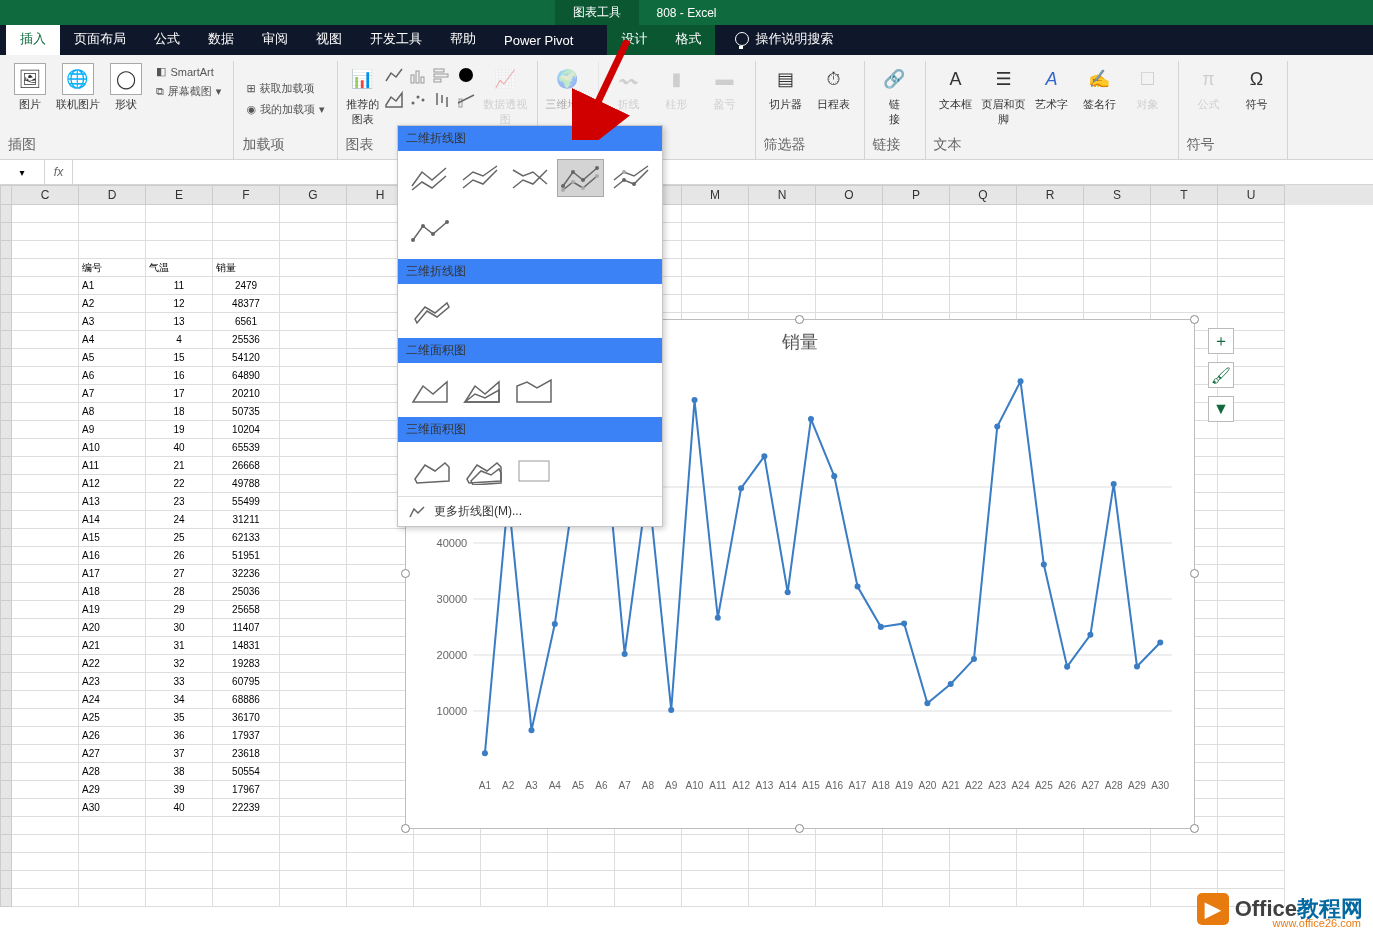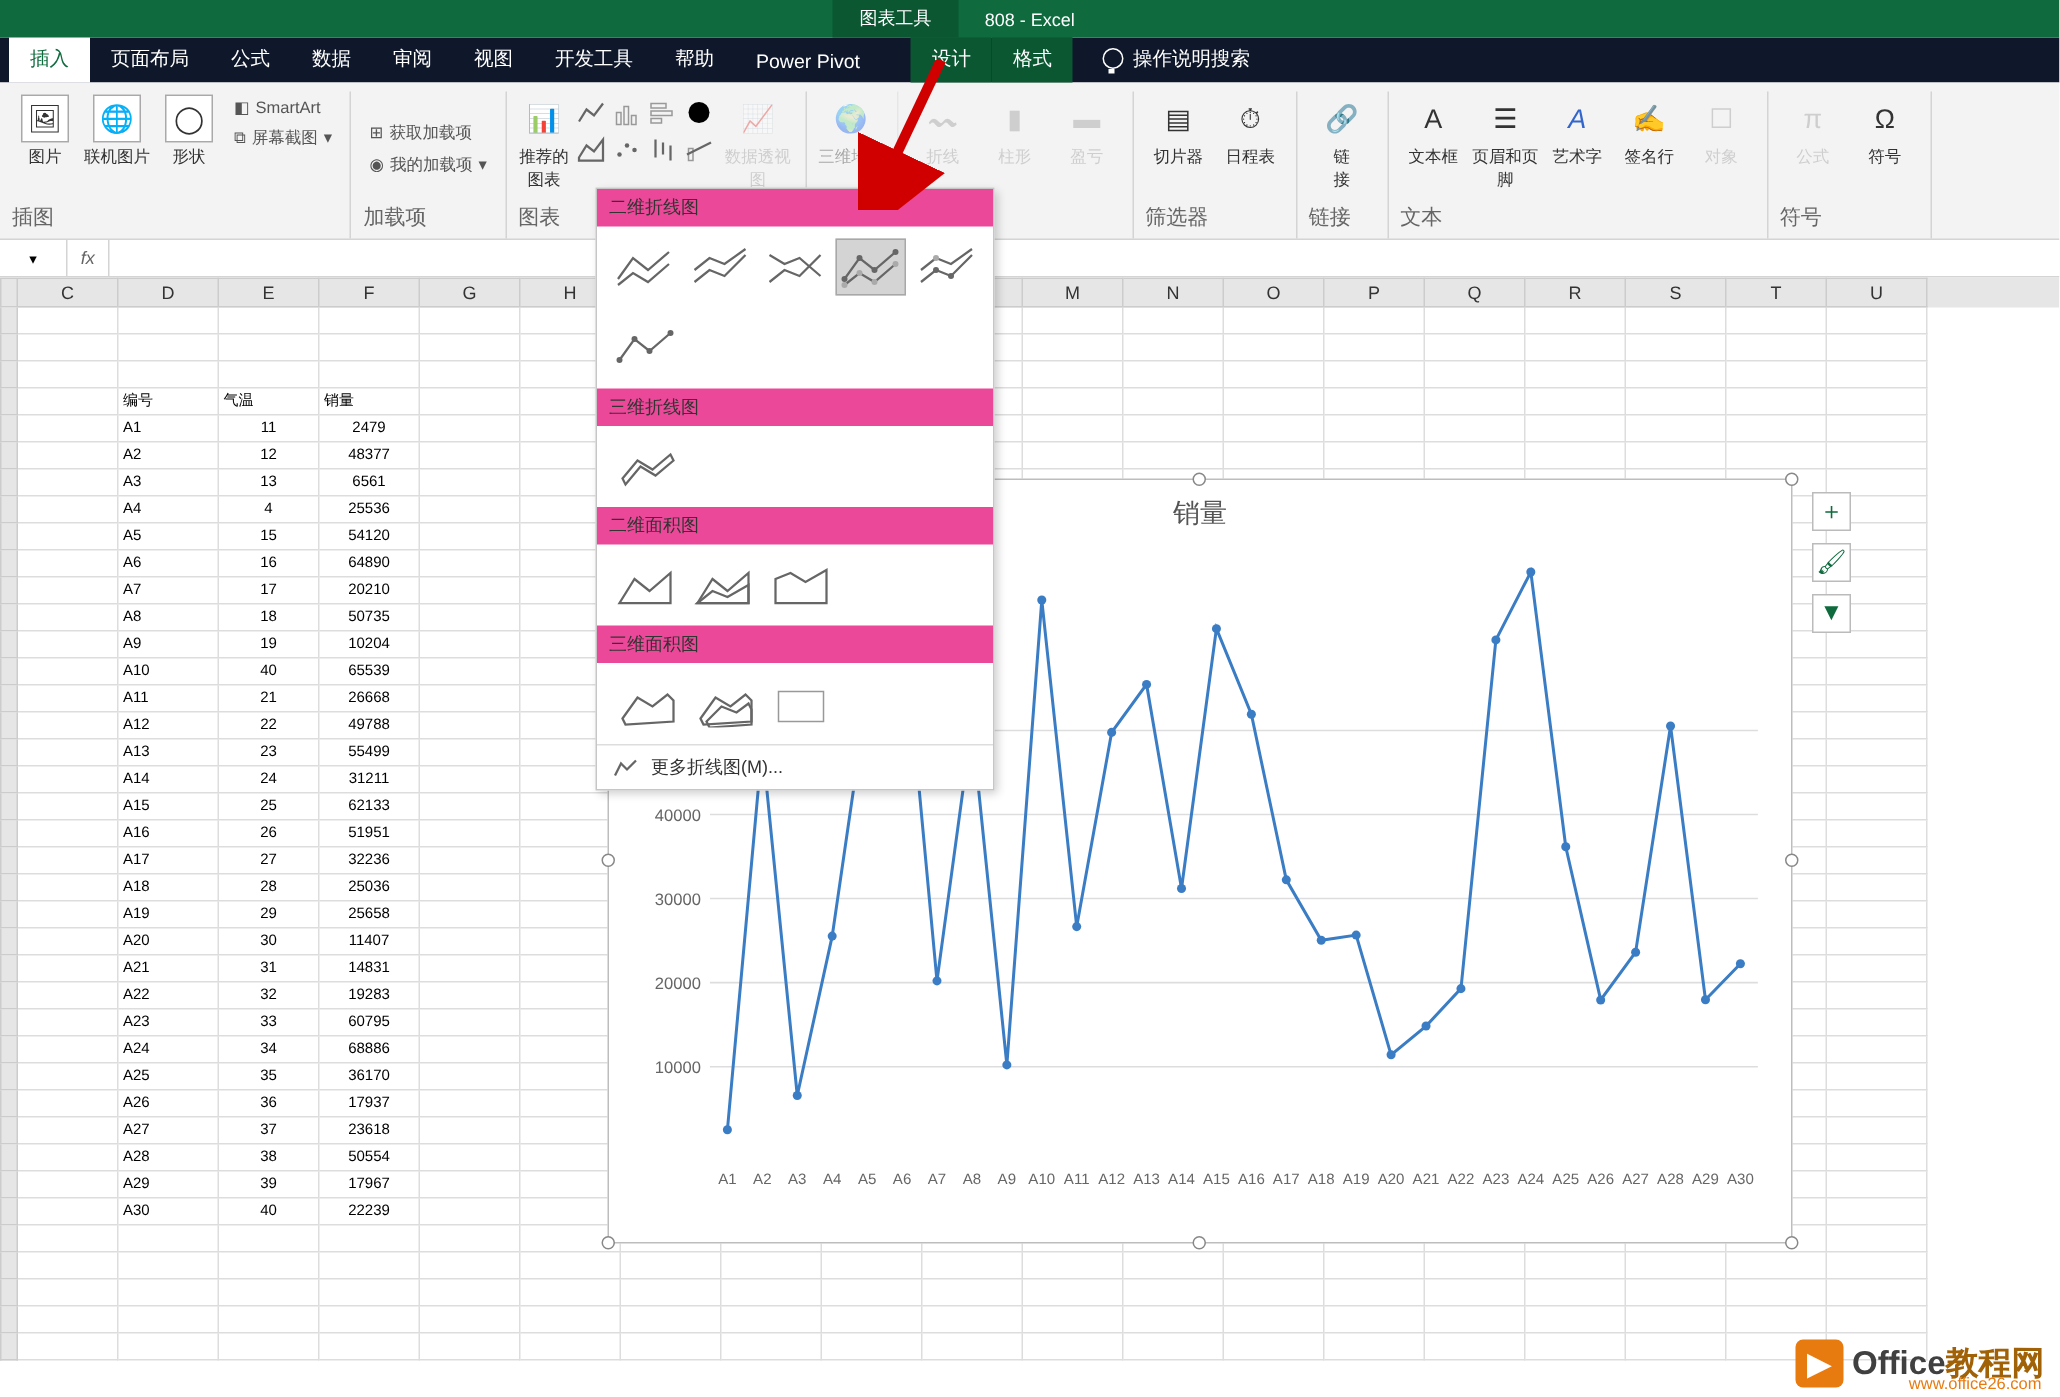--- a/index.html
+++ b/index.html
@@ -45,21 +45,21 @@
 .colhdrs .rh { width:12px; background:#e6e6e6; border:1px solid #ccc;}
 .colhdrs .ch { width:67px; text-align:center; border:1px solid #ccc; border-left:none; line-height:18px;}
 .rows { }
 .row { display:flex; height:18px; font-size:10px; }
 .row .rh { width:12px; background:#e6e6e6; border:1px solid #ccc; border-top:none;}
 .row .cell { width:67px; border:1px solid #ddd; border-left:none; border-top:none; padding:0 3px; line-height:17px; overflow:hidden; white-space:nowrap;}
 .row .cell.num { text-align:center; }
 
 
 .chart-dd { position:absolute; top:125px; left:397px; width:266px; background:#fff; border:1px solid #c6c6c6; box-shadow:2px 2px 6px rgba(0,0,0,.2); z-index:30; }
-.chart-dd .sect-hdr { background:#ec4899; padding:4px 8px; font-size:12px; color:#333;}
+.chart-dd .sect-hdr { background:#3b82f6; padding:4px 8px; font-size:12px; color:#333;}
 .chart-dd .opts { display:flex; gap:4px; padding:8px;}
 .chart-dd .opt { width:48px; height:38px; border:1px solid transparent; display:flex; align-items:center; justify-content:center; position:relative;}
 .chart-dd .opt.hover { background:#d4d4d4; border:1px solid #a8a8a8;}
 .chart-dd .more { padding:6px 10px; font-size:12px; color:#333; border-top:1px solid #ddd; display:flex; gap:8px; align-items:center;}
 .chart-dd svg { display:block;}
 
 
 .embed-chart { position:absolute; top:319px; left:405px; width:790px; height:510px; background:#fff; border:1px solid #bdbdbd; z-index:20; }
 .embed-chart .ctitle { text-align:center; font-size:18px; color:#555; padding:10px 0 6px; }
 .chart-area { position:absolute; top:45px; left:12px; right:12px; bottom:35px;}
@@ -71,21 +71,21 @@
 .side-btns { position:absolute; top:328px; left:1208px; display:flex; flex-direction:column; gap:8px; z-index:25;}
 .side-btns .sb { width:26px; height:26px; background:#fff; border:1px solid #bbb; display:flex; align-items:center; justify-content:center; font-size:16px; color:#0f6b3e;}
 
 
 .red-arrow { position:absolute; top:40px; left:572px; width:80px; height:100px; z-index:40; pointer-events:none;}
 
 
 .watermark { position:absolute; bottom:6px; right:10px; font-size:22px; font-weight:bold; z-index:50; display:flex; align-items:center; gap:6px;}
 .watermark .logo {width:32px;height:32px;background:#e87b10;border-radius:5px;color:#fff;display:flex;align-items:center;justify-content:center;font-size:20px;}
 .watermark .t1 { color:#404040; }
-.watermark .t2 { color:#a16207; }
+.watermark .t2 { color:#0369a1; }
 .watermark .url { font-size:11px; color:#e87b10; position:absolute; right:2px; bottom:-4px; font-weight:normal;}
 
 
 .mini path { stroke:#666; stroke-width:1.5; fill:none;}
 .mini rect { fill:none; stroke:#999;}
 </style>
 </head>
 <body>
 
 <div class="titlebar">

